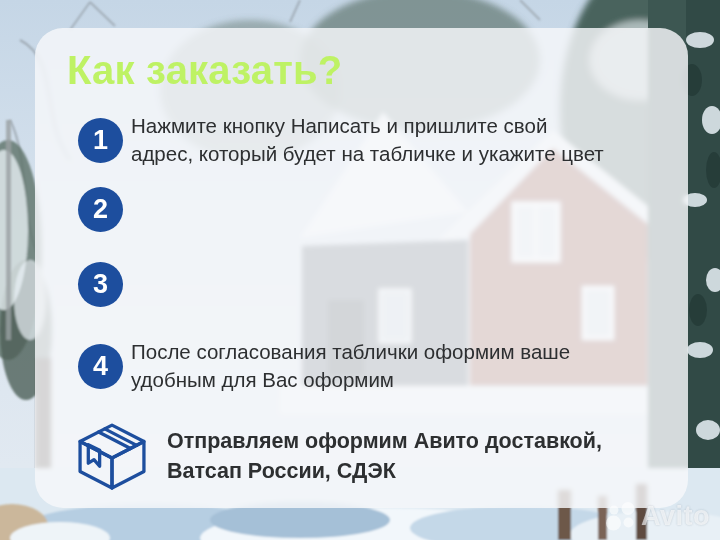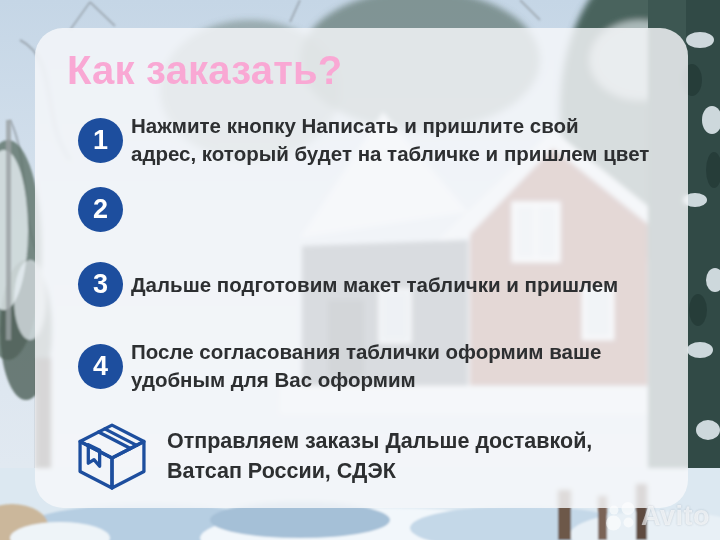--- a/index.html
+++ b/index.html
@@ -11,32 +11,32 @@
   .bg{position:absolute;inset:0;display:block;}
   
   .card{
     position:absolute;left:35px;top:28px;width:653px;height:480px;
     border-radius:28px;
     background:rgba(246,248,250,0.82);
     backdrop-filter:blur(2px);
   }
   .title{
     position:absolute;left:32px;top:20px;margin:0;
-    font-size:40px;font-weight:700;color:#f9a8d4;letter-spacing:.2px;
+    font-size:40px;font-weight:700;color:#bef264;letter-spacing:.2px;
   }
   .step{
     position:absolute;left:43px;display:flex;align-items:center;gap:8px;
   }
   .badge{
     width:45px;height:45px;border-radius:50%;background:#1d4e9e;
     color:#ffffff;font-size:27px;font-weight:700;
     display:flex;align-items:center;justify-content:center;flex:0 0 45px;
   }
   .step-text{
-    font-size:20.5px;line-height:28px;font-weight:700;color:#2d2f31;
+    font-size:20.5px;line-height:28px;font-weight:400;color:#2d2f31;
     white-space:nowrap;
   }
   .step-text .l{display:block;}
   .ship{
     position:absolute;left:40px;top:394px;display:flex;align-items:center;gap:18px;
   }
   .ship-text{
     font-size:21.5px;line-height:30px;font-weight:700;color:#2d2f31;white-space:nowrap;
   }
   .ship-text .l{display:block;}
@@ -142,32 +142,31 @@
   </svg>
 
   <div class="card">
 
     <h1 class="title">Как заказать?</h1>
 
     <div class="step" style="top:84px">
       <div class="badge">1</div>
       <div class="step-text">
         <span class="l">Нажмите кнопку Написать и пришлите свой</span>
-        <span class="l">адрес, который будет на табличке и пришлем цвет</span>
+        <span class="l">адрес, который будет на табличке и укажите цвет</span>
       </div>
     </div>
 
     <div class="step" style="top:159px">
       <div class="badge">2</div>
     </div>
 
     <div class="step" style="top:234px">
       <div class="badge">3</div>
       <div class="step-text">
-        <span class="l">Дальше подготовим макет таблички и пришлем</span>
       </div>
     </div>
 
     <div class="step" style="top:310px">
       <div class="badge">4</div>
       <div class="step-text">
         <span class="l">После согласования таблички оформим ваше</span>
         <span class="l">удобным для Вас оформим</span>
       </div>
     </div>
@@ -175,21 +174,21 @@
     <div class="ship">
       <svg width="74" height="68" viewBox="0 0 70 66" fill="none" stroke="#1d4e9e" stroke-width="3.2" stroke-linejoin="round" stroke-linecap="round">
         <polygon points="35,3 66,19 35,35 4,19"></polygon>
         <polygon points="4,19 4,48 35,64 35,35"></polygon>
         <polygon points="66,19 66,48 35,64 35,35"></polygon>
         <line x1="22" y1="9.7" x2="53" y2="25.7"></line>
         <line x1="28" y1="6.7" x2="59" y2="22.7"></line>
         <polygon points="12,22 23,27.5 23,43 17.5,36.5 12,40"></polygon>
       </svg>
       <div class="ship-text">
-        <span class="l">Отправляем заказы Дальше доставкой,</span>
+        <span class="l">Отправляем оформим Авито доставкой,</span>
         <span class="l">Ватсап России, СДЭК</span>
       </div>
     </div>
 
   </div>
 
   <div class="watermark">
     <svg width="34" height="31" viewBox="0 0 34 31">
       <g fill="rgba(255,255,255,0.7)">
         <circle cx="10" cy="9" r="4.5"></circle>

